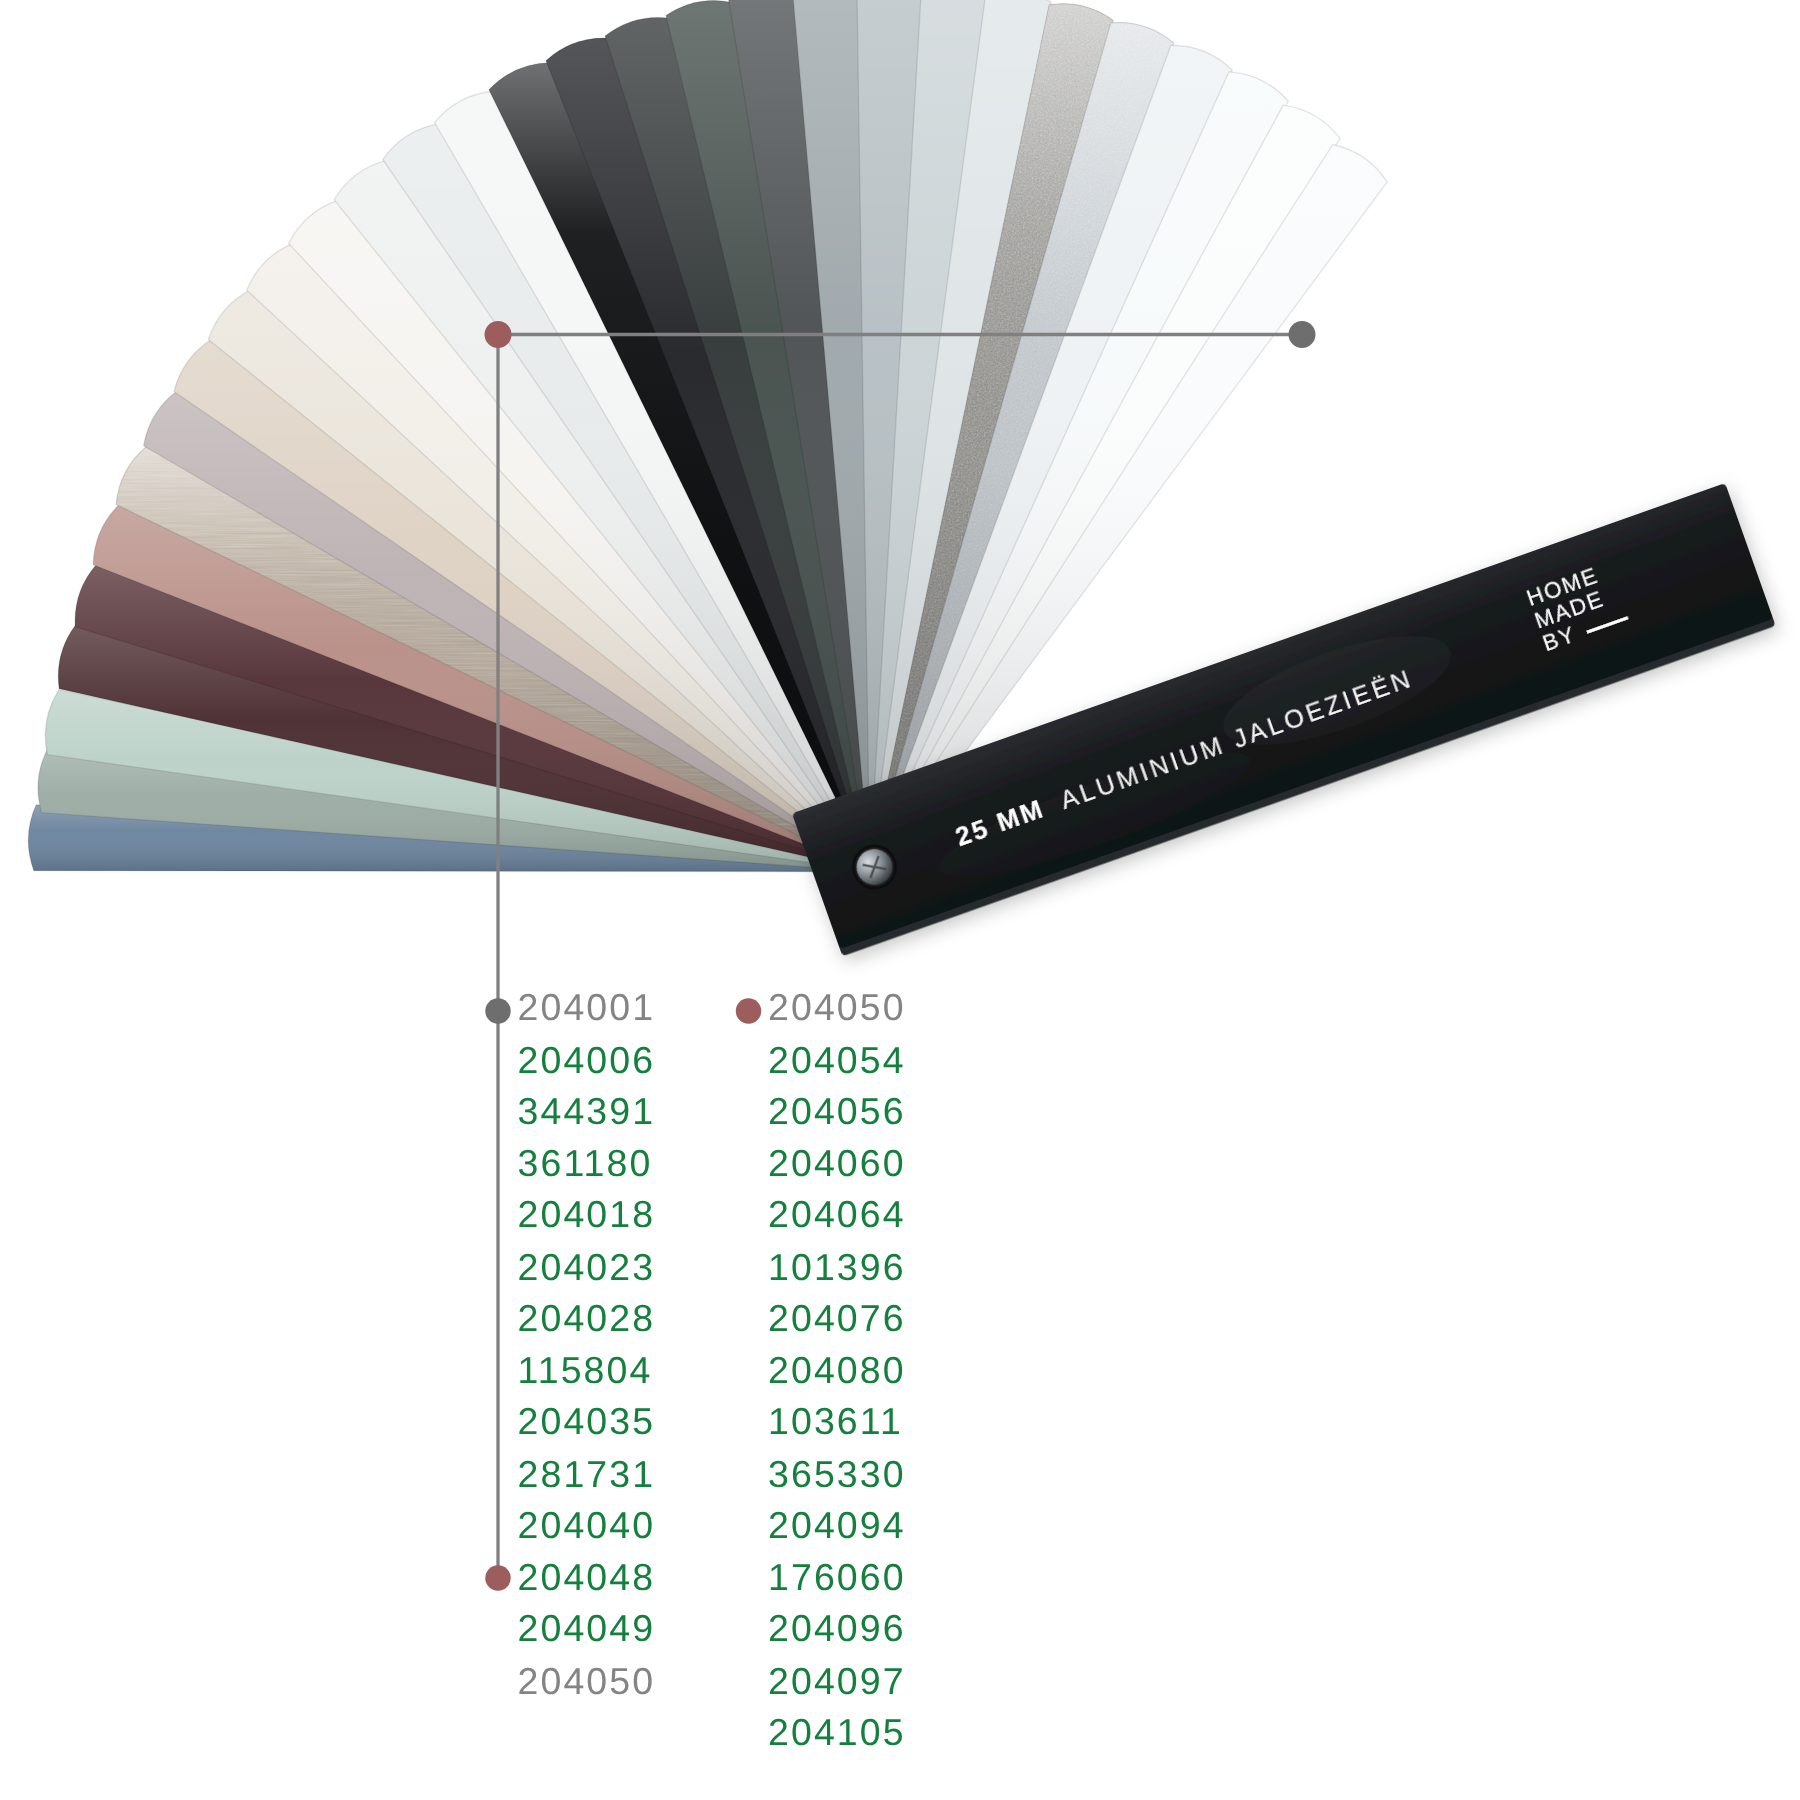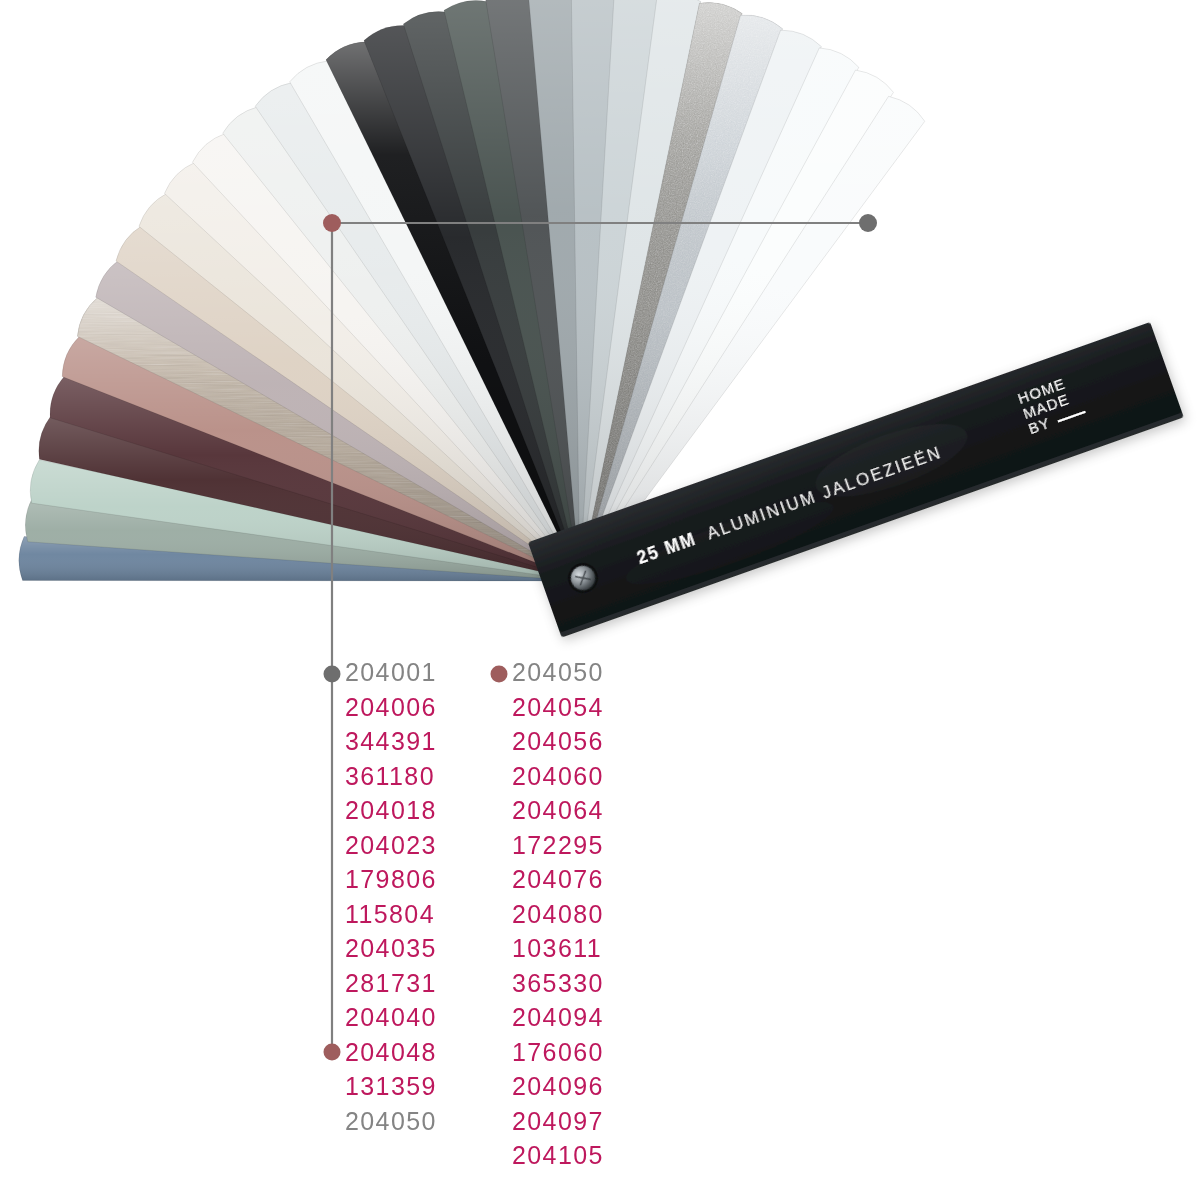--- a/index.html
+++ b/index.html
@@ -25,21 +25,21 @@
   #code-lists{
     position:absolute;left:0;top:655px;width:1200px;height:460px;
   }
   .code-col{position:absolute;top:0;}
   #code-col-1{left:345px;}
   #code-col-2{left:512px;}
   .code-item{
     height:34.5px;line-height:34.5px;
     font-size:25px;
     letter-spacing:1.4px;
-    color:#be185d;
+    color:#15803d;
     font-weight:300;
     white-space:nowrap;
   }
   .code-item.is-marked{color:#848484;text-align:right;}
 </style>
 </head>
 <body>
 
 <div id="stage">
 
@@ -577,36 +577,36 @@
   </svg>
 
   <div id="code-lists">
     <div class="code-col" id="code-col-1">
         <div class="code-item is-marked">204001</div>
         <div class="code-item">204006</div>
         <div class="code-item">344391</div>
         <div class="code-item">361180</div>
         <div class="code-item">204018</div>
         <div class="code-item">204023</div>
-        <div class="code-item">179806</div>
+        <div class="code-item">204028</div>
         <div class="code-item">115804</div>
         <div class="code-item">204035</div>
         <div class="code-item">281731</div>
         <div class="code-item">204040</div>
         <div class="code-item">204048</div>
-        <div class="code-item">131359</div>
+        <div class="code-item">204049</div>
         <div class="code-item is-marked">204050</div>
       </div>
     <div class="code-col" id="code-col-2">
         <div class="code-item is-marked">204050</div>
         <div class="code-item">204054</div>
         <div class="code-item">204056</div>
         <div class="code-item">204060</div>
         <div class="code-item">204064</div>
-        <div class="code-item">172295</div>
+        <div class="code-item">101396</div>
         <div class="code-item">204076</div>
         <div class="code-item">204080</div>
         <div class="code-item">103611</div>
         <div class="code-item">365330</div>
         <div class="code-item">204094</div>
         <div class="code-item">176060</div>
         <div class="code-item">204096</div>
         <div class="code-item">204097</div>
         <div class="code-item">204105</div>
       </div>

